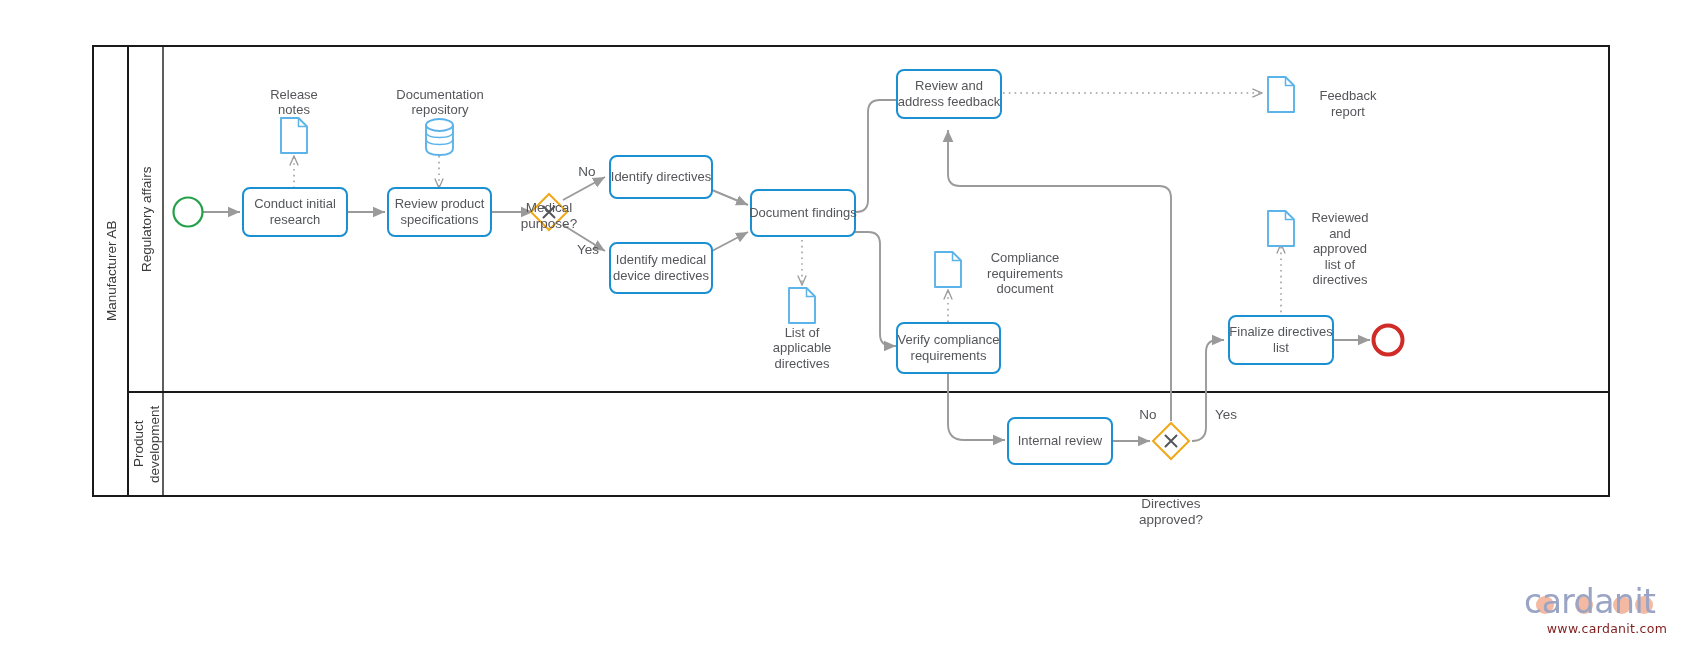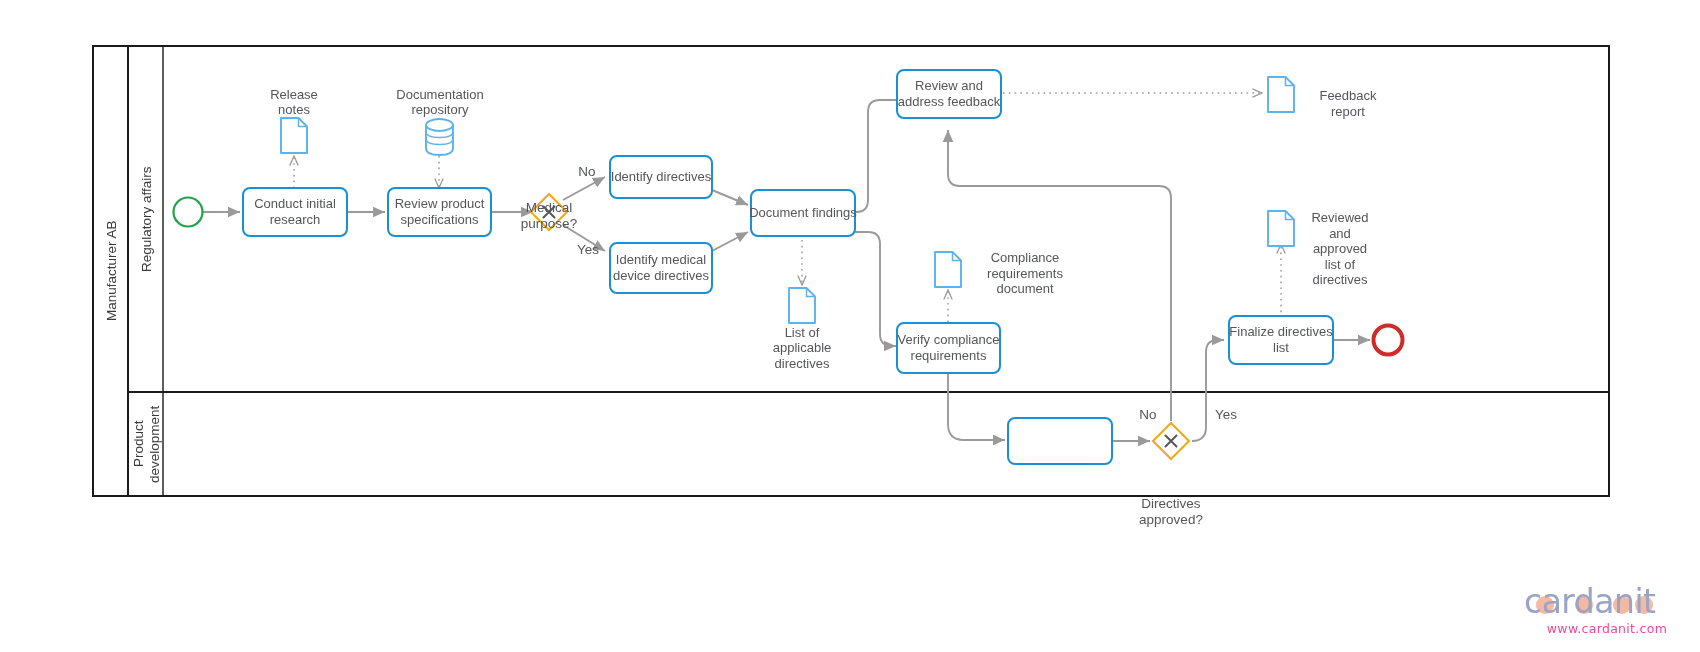--- a/index.html
+++ b/index.html
@@ -50,21 +50,21 @@
     font-family:"DejaVu Sans",sans-serif;
     font-size:33px;
     letter-spacing:-0.5px;
     color:#9aa4c4;
     line-height:34px;
   }
   #brand .url{
     position:absolute;left:6px;top:36px;width:154px;
     font-family:"DejaVu Sans",sans-serif;
     font-size:12.5px;
-    color:#ec4899;
+    color:#7f1d1d;
     letter-spacing:0.3px;
     text-align:center;
   }
   #brand svg.dots{position:absolute;left:0;top:0;}
 </style>
 </head>
 <body>
 
 <div id="stage">
 
@@ -197,20 +197,21 @@
   <div class="node-label task-label" style="left:388px;top:188px;width:103px;height:48px;">Review product
 specifications</div>
   <div class="node-label task-label" style="left:610px;top:156px;width:102px;height:42px;">Identify  directives</div>
   <div class="node-label task-label" style="left:610px;top:243px;width:102px;height:50px;border-radius:8px;">Identify medical
 device directives</div>
   <div class="node-label task-label" style="left:749px;top:190px;width:108px;height:46px;">Document findings</div>
   <div class="node-label task-label" style="left:895px;top:70px;width:108px;height:48px;">Review and
 address feedback</div>
   <div class="node-label task-label" style="left:895px;top:323px;width:107px;height:50px;">Verify compliance
 requirements</div>
+  <div class="node-label task-label" style="left:1008px;top:418px;width:104px;height:46px;">Internal review</div>
   <div class="node-label task-label" style="left:1227px;top:316px;width:108px;height:48px;">Finalize directives
 list</div>
 
   <div class="node-label gw-label" style="left:497px;top:163px;width:104px;height:34px;">Medical
 purpose?</div>
   <div class="node-label gw-label" style="left:1119px;top:459px;width:104px;height:34px;">Directives
 approved?</div>
 
   <div class="node-label flow-label" style="left:570px;top:162px;width:34px;height:20px;">No</div>
   <div class="node-label flow-label" style="left:570px;top:240px;width:36px;height:20px;">Yes</div>

